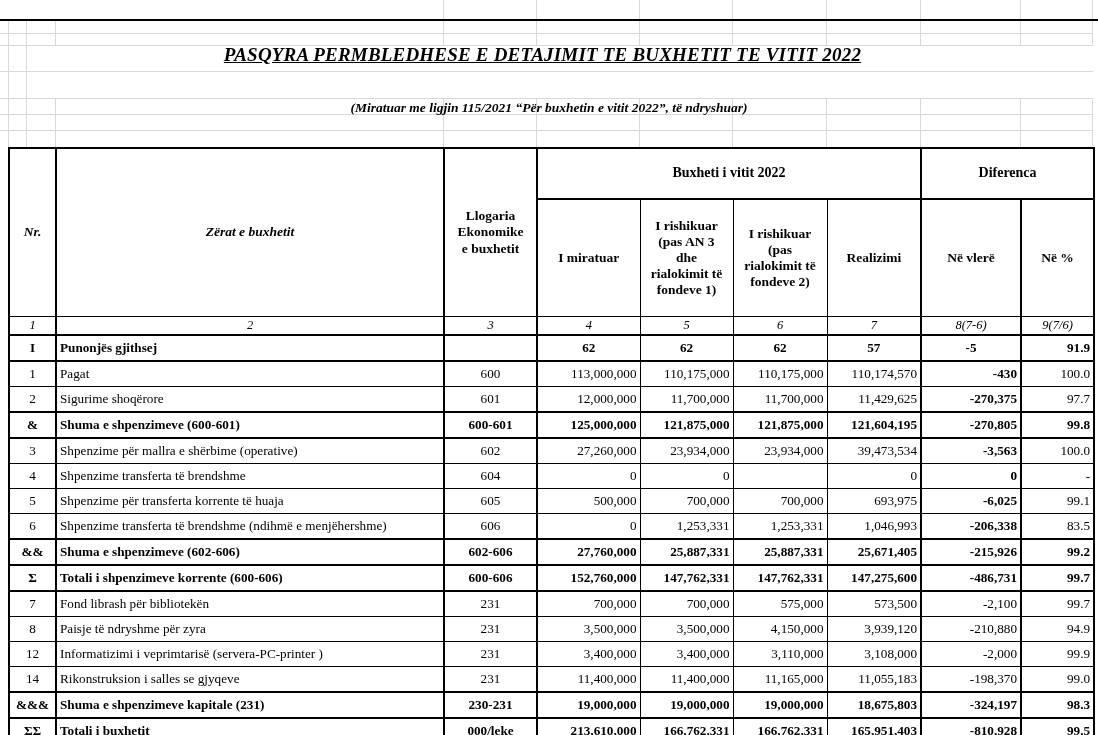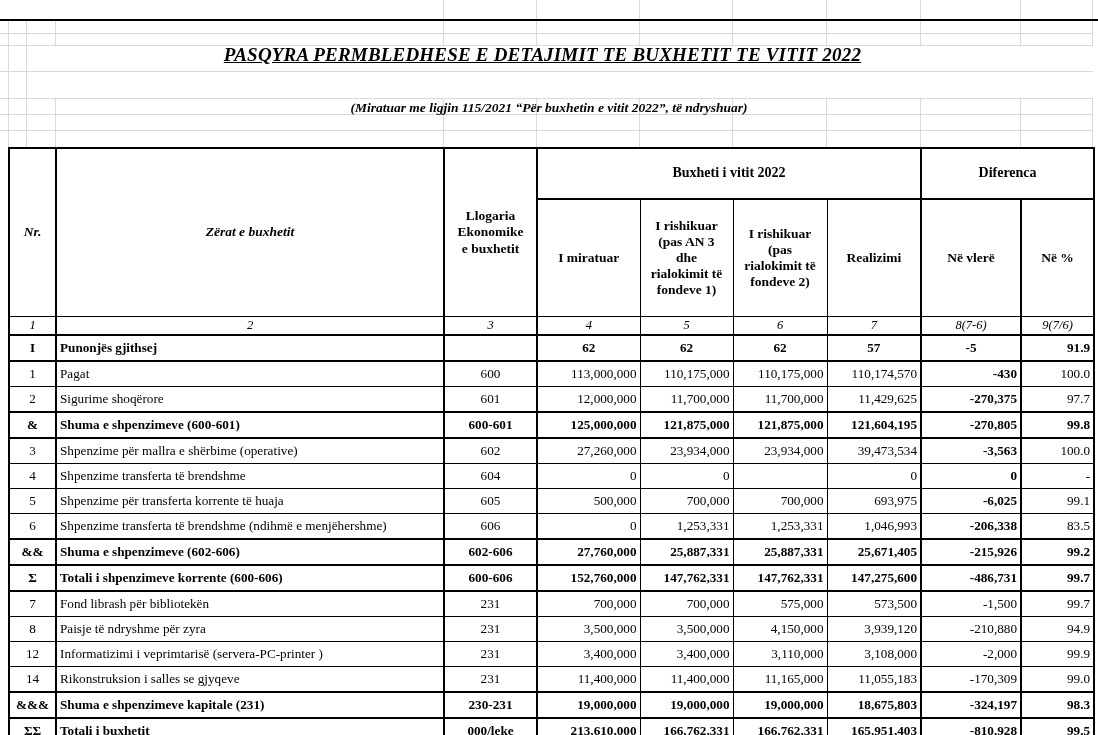--- a/index.html
+++ b/index.html
@@ -260,21 +260,21 @@
           <td class="c-num b2r">99.7</td>
         </tr>
         <tr>
           <td class="c-nr b2l b2r">7</td>
           <td class="c-label b2r">Fond librash për bibliotekën</td>
           <td class="c-acc b2r">231</td>
           <td class="c-num">700,000</td>
           <td class="c-num">700,000</td>
           <td class="c-num">575,000</td>
           <td class="c-num b2r">573,500</td>
-          <td class="c-num b2r">-1,500</td>
+          <td class="c-num b2r">-2,100</td>
           <td class="c-num b2r">99.7</td>
         </tr>
         <tr>
           <td class="c-nr b2l b2r">8</td>
           <td class="c-label b2r">Paisje të ndryshme për zyra</td>
           <td class="c-acc b2r">231</td>
           <td class="c-num">3,500,000</td>
           <td class="c-num">3,500,000</td>
           <td class="c-num">4,150,000</td>
           <td class="c-num b2r">3,939,120</td>
@@ -293,21 +293,21 @@
           <td class="c-num b2r">99.9</td>
         </tr>
         <tr>
           <td class="c-nr b2l b2r">14</td>
           <td class="c-label b2r">Rikonstruksion i salles se gjyqeve</td>
           <td class="c-acc b2r">231</td>
           <td class="c-num">11,400,000</td>
           <td class="c-num">11,400,000</td>
           <td class="c-num">11,165,000</td>
           <td class="c-num b2r">11,055,183</td>
-          <td class="c-num b2r">-170,309</td>
+          <td class="c-num b2r">-198,370</td>
           <td class="c-num b2r">99.0</td>
         </tr>
         <tr class="sum">
           <td class="c-nr b2l b2r">&amp;&amp;&amp;</td>
           <td class="c-label b2r">Shuma e shpenzimeve kapitale (231)</td>
           <td class="c-acc b2r">230-231</td>
           <td class="c-num">19,000,000</td>
           <td class="c-num">19,000,000</td>
           <td class="c-num">19,000,000</td>
           <td class="c-num b2r">18,675,803</td>

